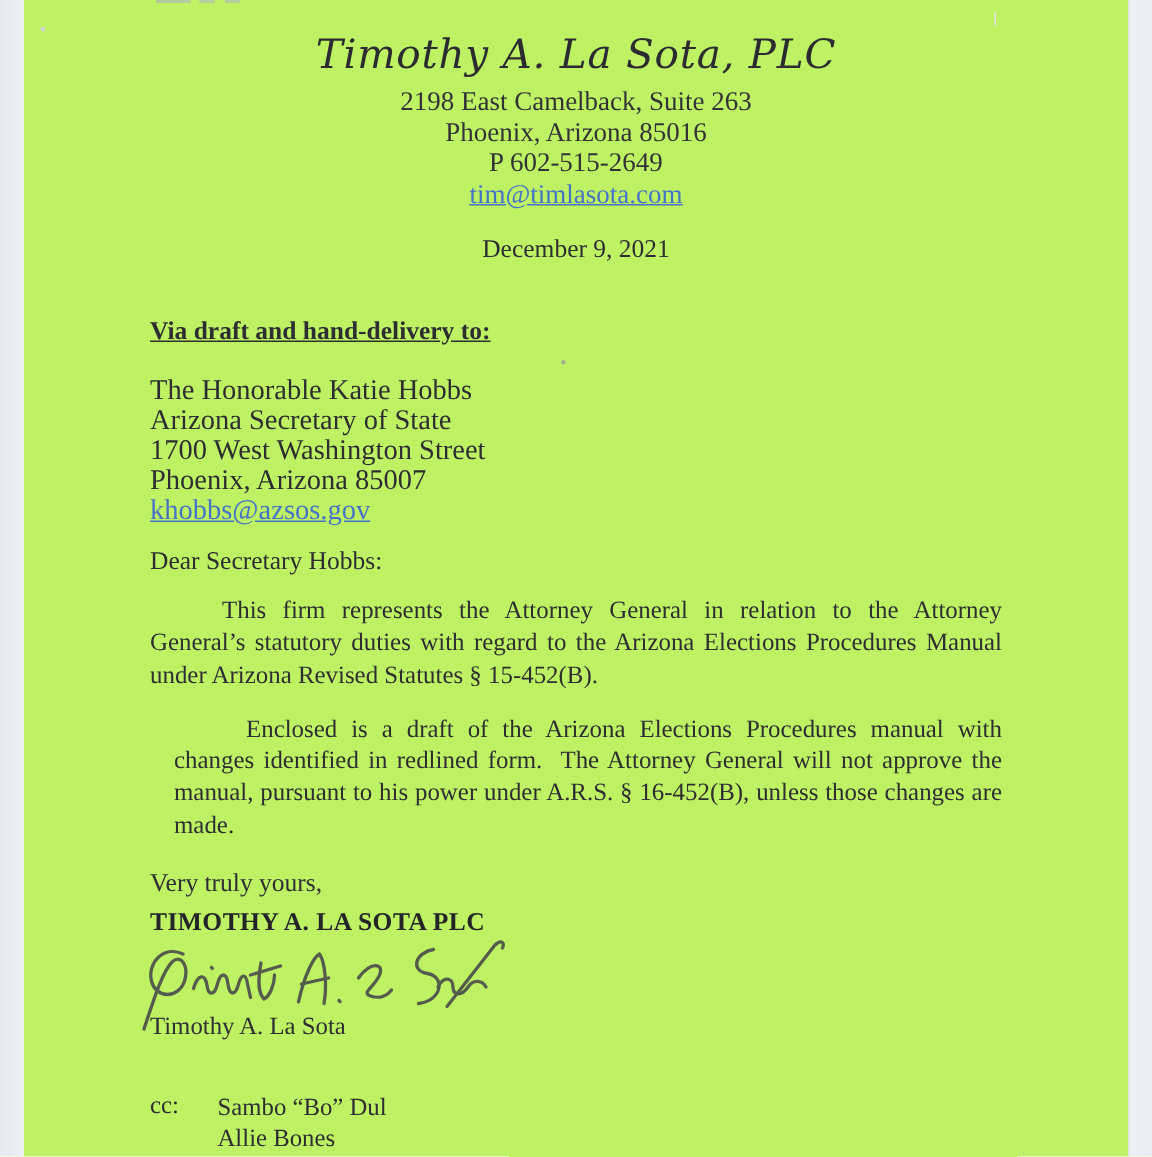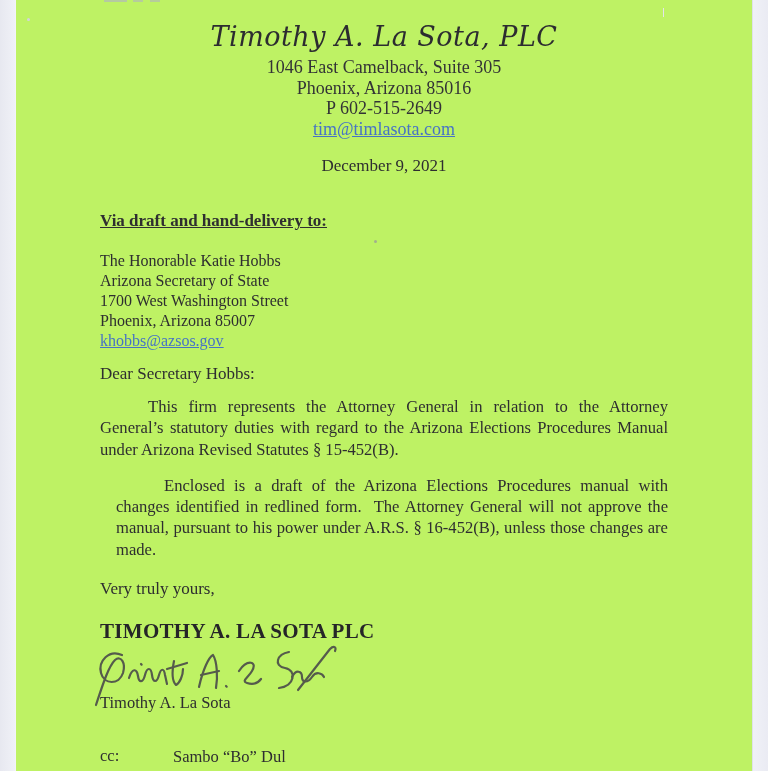--- a/index.html
+++ b/index.html
@@ -83,21 +83,21 @@
     margin-top: 17px;
   }
   .via {
     margin-top: 35px;
     font-size: 17px;
     font-weight: bold;
     text-decoration: underline;
   }
   .recipient {
     margin-top: 20px;
-    font-size: 16px;
+    font-size: 19px;
     line-height: 20px;
   }
   .salutation {
     margin-top: 13px;
     font-size: 17px;
   }
   .para {
     margin: 12px 0 0 0;
     font-size: 16.6px;
     line-height: 21.3px;
@@ -105,22 +105,22 @@
     text-indent: 48px;
     white-space: pre-wrap;
     color: #2e2e30;
   }
   .para + .para { margin-top: 15px; margin-left: 16px; }
   .valediction {
     margin-top: 19px;
     font-size: 17px;
   }
   .firm-sig {
-    margin-top: 20px;
-    font-size: 21px;
+    margin-top: 6px;
+    font-size: 17px;
     font-weight: bold;
     letter-spacing: 0.3px;
     color: #252528;
   }
   .sig-wrap {
     height: 62px;
     margin: 1px 0 -14px -7px;
     position: relative;
     z-index: 2;
   }
@@ -128,21 +128,20 @@
   .signatory {
     font-size: 16.5px;
     position: relative;
     z-index: 1;
   }
   .cc {
     margin-top: 33px;
     font-size: 16.5px;
     display: flex;
     align-items: flex-start;
-    gap: 28px;
   }
   .cc-label { width: 45px; flex: 0 0 45px; }
   .cc-names { line-height: 21px; }
 </style>
 </head>
 <body>
 
 <div class="screen">
   <div class="edge left"></div>
   <div class="edge right"></div>
@@ -152,21 +151,21 @@
   <div class="artifact a-top3"></div>
   <div class="artifact a-dot1"></div>
   <div class="artifact a-dot2"></div>
   <div class="artifact a-line1"></div>
 
   <div class="page">
     <div class="doc">
 
       <header class="letterhead">
         <div class="firm-name">Timothy A. La Sota, PLC</div>
-        <div class="lh-line">1046 East Camelback, Suite 305</div>
+        <div class="lh-line">2198 East Camelback, Suite 263</div>
         <div class="lh-line">Phoenix, Arizona 85016</div>
         <div class="lh-line">P 602-515-2649</div>
         <div class="lh-line"><a class="link">tim@timlasota.com</a></div>
       </header>
 
       <div class="date">December 9, 2021</div>
 
       <div class="via">Via draft and hand-delivery to:</div>
 
       <div class="recipient">

